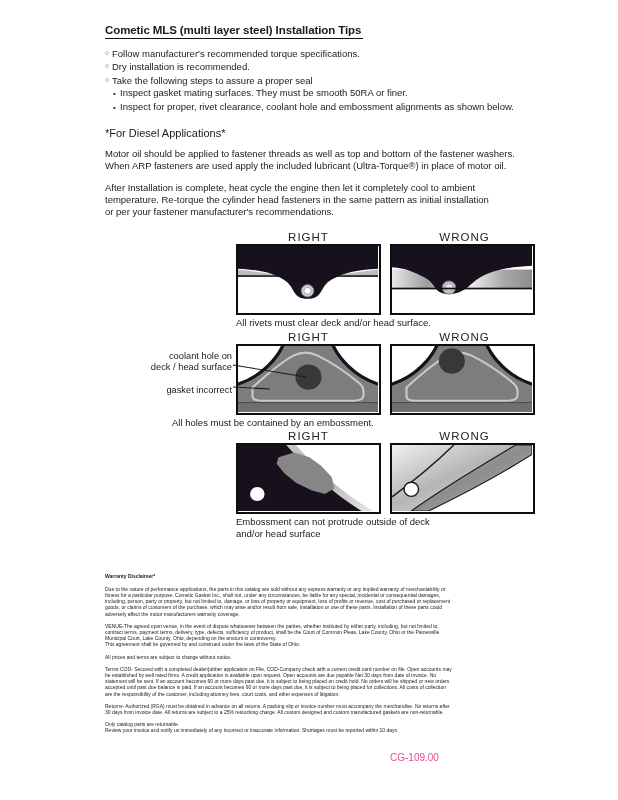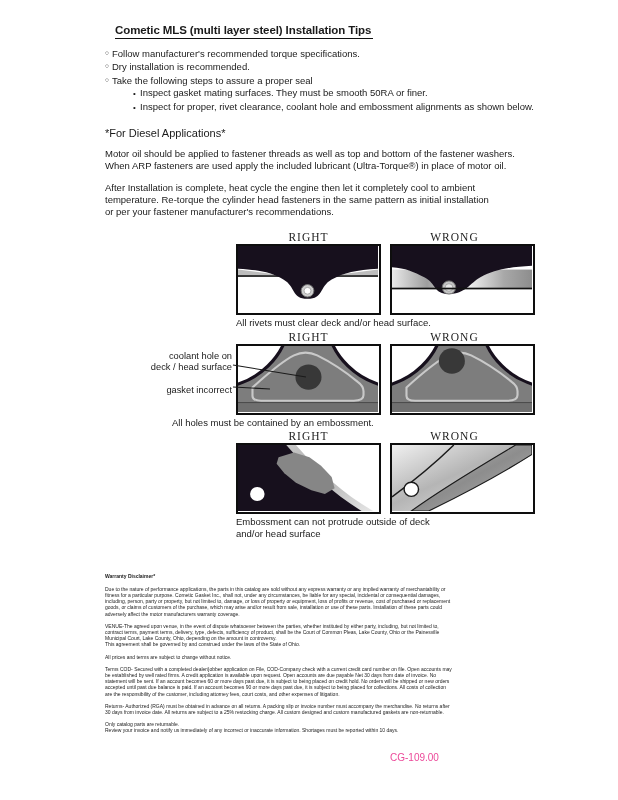--- a/index.html
+++ b/index.html
@@ -6,34 +6,34 @@
     --ink:#1a1a1a;
     --diag-dark:#17101d;
     --border-dark:#0e0e0e;
   }
   html,body{margin:0;padding:0;background:#ffffff;}
   .page{position:relative;width:618px;height:800px;background:#ffffff;overflow:hidden;
         font-family:"Liberation Sans",sans-serif;color:var(--ink);}
   .content{position:absolute;left:105px;top:20px;width:460px;}
 
   .title{display:inline-block;font-size:11.5px;font-weight:bold;letter-spacing:-0.1px;
-         border-bottom:1.3px solid #111;padding:0 2px 1.5px 0;margin-left:10px;}
+         border-bottom:1.3px solid #111;padding:0 2px 1.5px 0;}
 
   .bullets{margin-top:7px;font-size:9.5px;line-height:13px;}
   .b-row{white-space:nowrap;}
   .b1-mark{display:inline-block;width:7px;font-size:6.5px;vertical-align:1.5px;}
-  .b2{margin-left:28px;}
+  .b2{margin-left:8px;}
   .b2-mark{display:inline-block;width:7px;font-size:8px;}
 
   .diesel-head{font-size:11px;font-weight:normal;margin-top:13px;margin-bottom:6px;}
   .para{font-size:9.5px;line-height:12.3px;margin-top:9px;white-space:nowrap;}
 
   .diagrams{margin-top:13px;}
   .diag-row{position:relative;margin-top:2px;}
-  .diag-headers{margin-left:131px;display:flex;gap:1px;font-family:Liberation Serif, serif;}
+  .diag-headers{margin-left:131px;display:flex;gap:11px;}
   .diag-headers span{width:145px;text-align:center;font-size:11.5px;letter-spacing:1px;color:#222;}
   .diag-boxes{margin-left:131px;display:flex;gap:9px;margin-top:1px;}
   .dbox{width:145px;height:71px;border:2.5px solid var(--border-dark);box-sizing:border-box;background:#fff;}
   .dbox svg{display:block;width:140px;height:66px;}
   .diag-caption{margin-left:131px;font-size:9.5px;line-height:11.5px;margin-top:2px;}
   .diag-caption.indent{margin-left:67px;}
 
   .callouts{position:absolute;left:0;top:20px;width:127px;text-align:right;
             font-size:9.3px;line-height:11px;}
   .callout-block{margin-bottom:12px;}

